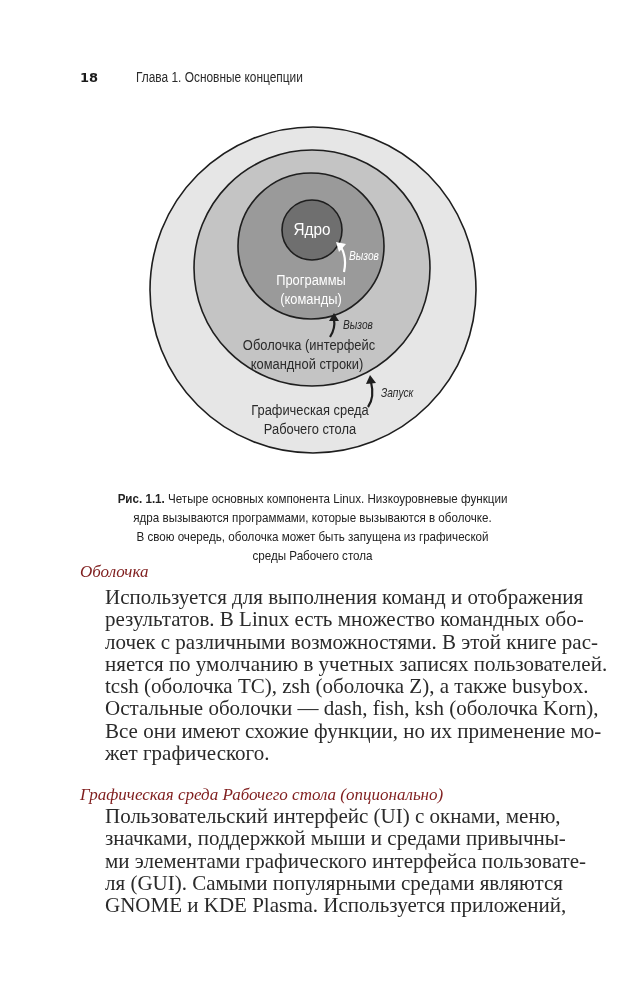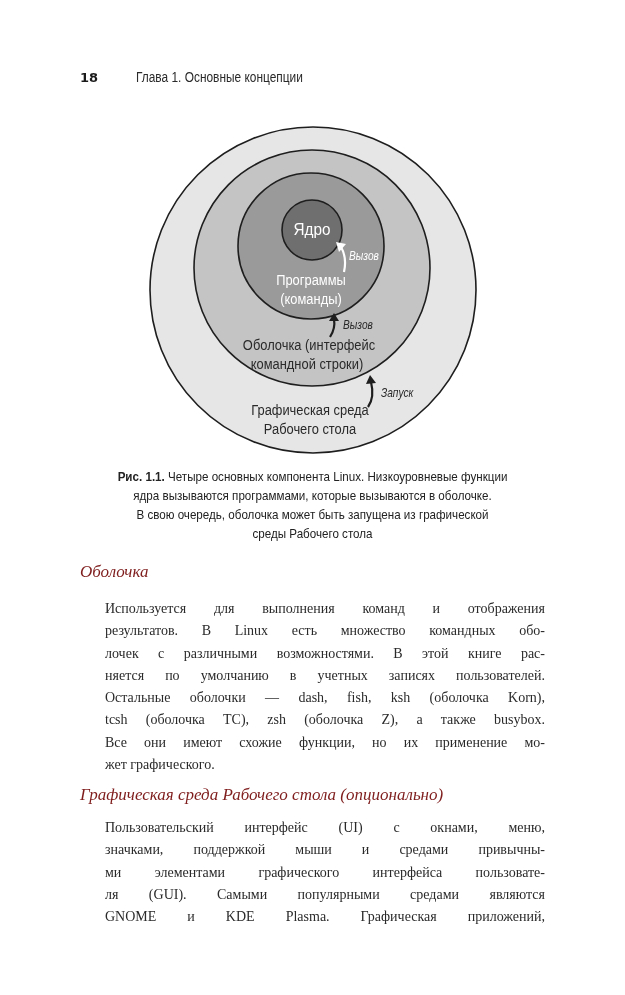--- a/index.html
+++ b/index.html
@@ -2,25 +2,25 @@
 <html><head>
 <meta charset="utf-8">
 <style>
   html, body { margin: 0; padding: 0; background: #ffffff; }
   body { width: 625px; height: 995px; position: relative; overflow: hidden; color: #231f20; }
   .running-head { position: absolute; top: 69px; left: 80px; height: 24px; display: flex; align-items: baseline; }
   .page-num { font-family: "DejaVu Sans", sans-serif; font-weight: bold; font-size: 13px; color: #1a1a1a; width: 56px; }
   .chapter { font-family: "Liberation Sans", sans-serif; font-size: 14px; color: #2a2a2a; transform: scaleX(0.85); transform-origin: left center; white-space: nowrap; }
   svg.figure { position: absolute; left: 0; top: 0; width: 625px; height: 470px; }
   .fig-text { font-family: "Liberation Sans", sans-serif; }
-  .caption { position: absolute; top: 467px; left: 70px; width: 485px; text-align: center; font-family: "Liberation Sans", sans-serif; font-size: 13.5px; line-height: 19px; color: #222; }
+  .caption { position: absolute; top: 489px; left: 70px; width: 485px; text-align: center; font-family: "Liberation Sans", sans-serif; font-size: 13.5px; line-height: 19px; color: #222; }
   .caption .line { display: block; white-space: nowrap; transform: scaleX(0.86); transform-origin: center; }
   .caption .lbl { font-weight: bold; }
   .section-term { position: absolute; left: 80px; font-family: "Liberation Serif", serif; font-style: italic; font-size: 17px; color: #7f1d1d; white-space: nowrap; }
-  .para { position: absolute; left: 105px; width: 440px; font-family: "Liberation Serif", serif; font-size: 14px; line-height: 22.3px; color: #2a2a2a; margin-top: 12px; }
+  .para { position: absolute; left: 105px; width: 440px; font-family: "Liberation Serif", serif; font-size: 21px; line-height: 22.3px; color: #2a2a2a; }
   .para .ln { display: block; white-space: nowrap; text-align: justify; text-align-last: justify; }
   .para .ln.last { text-align-last: left; }
 </style>
 </head>
 <body>
 
 <div class="running-head">
   <span class="page-num">18</span>
   <span class="chapter">Глава 1. Основные концепции</span>
 </div>
@@ -61,26 +61,26 @@
   <span class="line">В свою очередь, оболочка может быть запущена из графической</span>
   <span class="line">среды Рабочего стола</span>
 </div>
 
 <div class="section-term" style="top:562px">Оболочка</div>
 <div class="para" style="top:586px">
   <span class="ln">Используется для выполнения команд и отображения</span>
   <span class="ln">результатов. В Linux есть множество командных обо-</span>
   <span class="ln">лочек с различными возможностями. В этой книге рас-</span>
   <span class="ln">няется по умолчанию в учетных записях пользователей.</span>
+  <span class="ln">tcsh (оболочка TC), zsh (оболочка Z), а также busybox.</span>
   <span class="ln">Остальные оболочки — dash, fish, ksh (оболочка Korn),</span>
-  <span class="ln">tcsh (оболочка TC), zsh (оболочка Z), а также busybox.</span>
   <span class="ln">Все они имеют схожие функции, но их применение мо-</span>
   <span class="ln last">жет графического.</span>
 </div>
 
 <div class="section-term" style="top:785px">Графическая среда Рабочего стола (опционально)</div>
 <div class="para" style="top:805px">
   <span class="ln">Пользовательский интерфейс (UI) с окнами, меню,</span>
   <span class="ln">значками, поддержкой мыши и средами привычны-</span>
   <span class="ln">ми элементами графического интерфейса пользовате-</span>
   <span class="ln">ля (GUI). Самыми популярными средами являются</span>
-  <span class="ln">GNOME и KDE Plasma. Графическая приложений,</span>
+  <span class="ln">GNOME и KDE Plasma. Используется приложений,</span>
 </div>
 
 </body></html>

